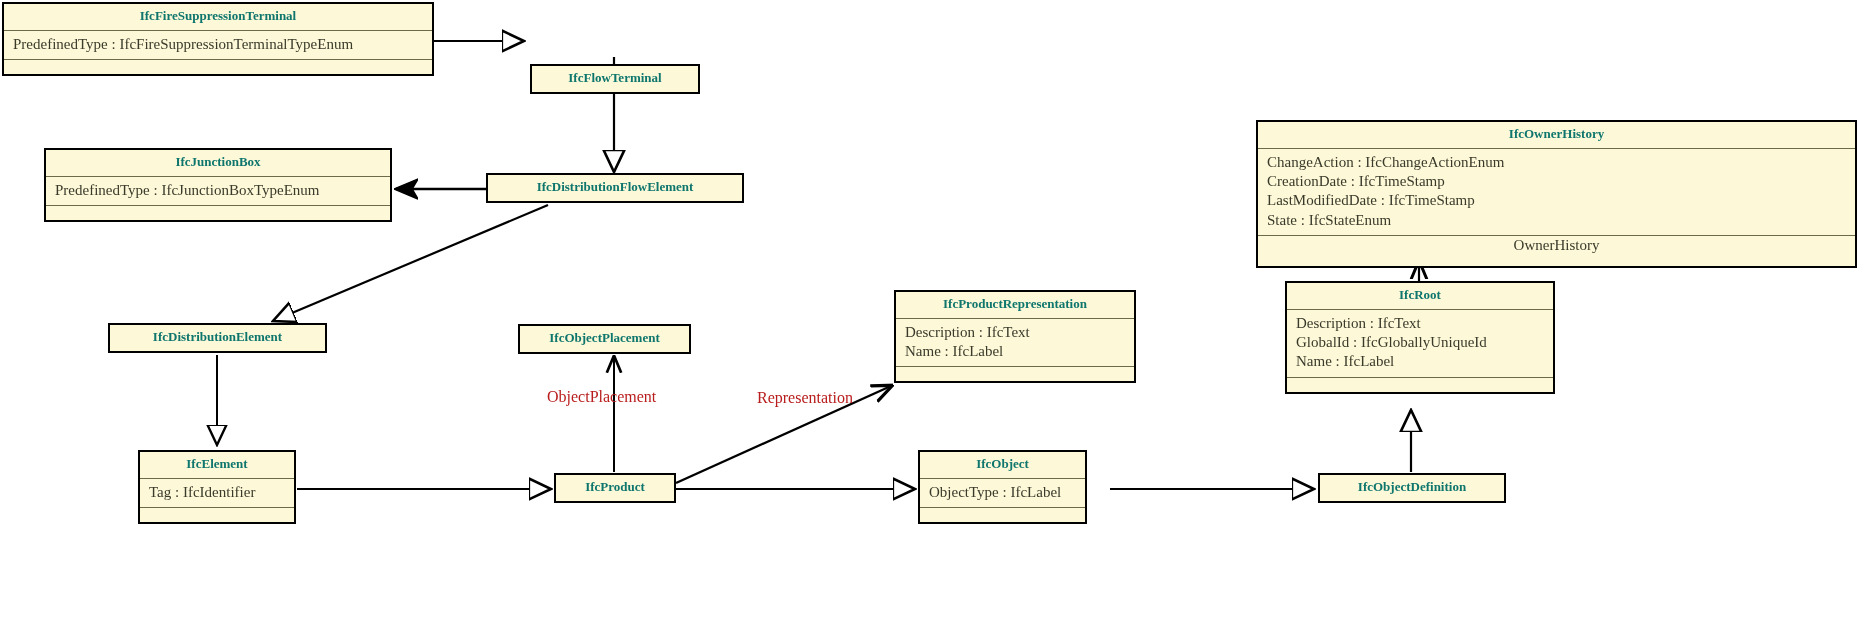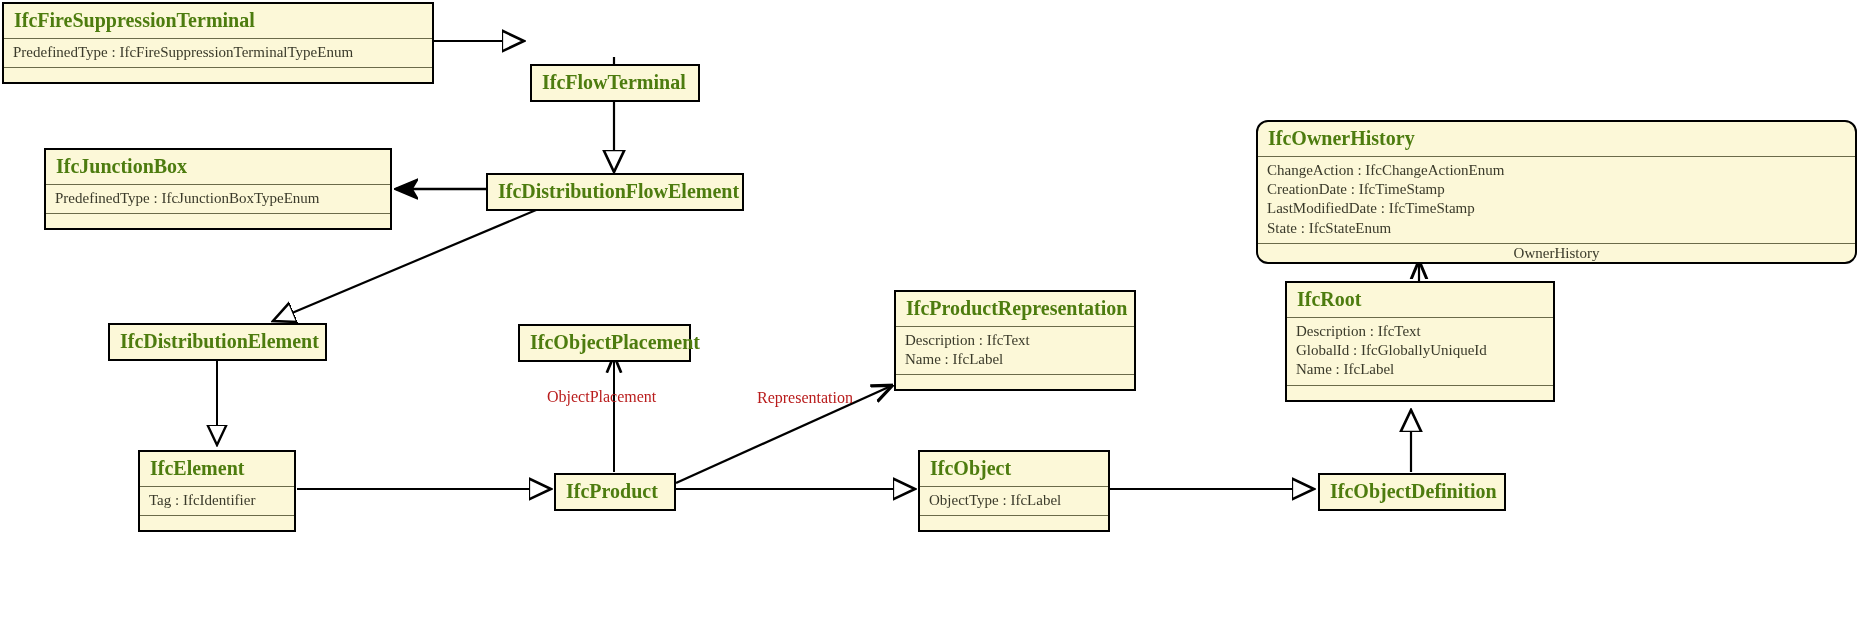--- a/index.html
+++ b/index.html
@@ -17,24 +17,24 @@
   }
   
   .uml-class {
     position: absolute;
     box-sizing: border-box;
     background: #fcf8d8;
     border: 2px solid #000000;
     z-index: 5;
   }
   .uml-name {
-    text-align: left;
+    text-align: center;
     font-weight: bold;
-    font-size: 20px;
-    color: #4d7c0f;
+    font-size: 13px;
+    color: #0f766e;
     padding: 5px 10px 6px 10px;
     line-height: 1.15;
     white-space: nowrap;
   }
   .uml-sep {
     height: 0;
     border-top: 1px solid #6b6b4a;
     margin: 0;
   }
   .uml-attrs {
@@ -48,21 +48,21 @@
     display: block;
     font-family: Liberation Serif, serif;
   }
   .uml-empty {
     height: 14px;
   }
   .uml-footer {
     text-align: center;
     font-size: 15px;
     color: #3a3a2a;
-    padding: 1px 6px 0 6px;
+    padding: 1px 6px 12px 6px;
     white-space: nowrap;
   }
   
   #edges {
     position: absolute;
     left: 0;
     top: 0;
     width: 1859px;
     height: 627px;
     z-index: 2;
@@ -145,21 +145,21 @@
       <span class="uml-attr">PredefinedType : IfcJunctionBoxTypeEnum</span>
     </div>
     <div class="uml-sep"></div>
     <div class="uml-empty"></div>
   </div>
 
   <div class="uml-class" style="left:486px; top:173px; width:258px;">
     <div class="uml-name">IfcDistributionFlowElement</div>
   </div>
 
-  <div class="uml-class" style="left:1256px; top:120px; width:601px;border-radius:12px;">
+  <div class="uml-class" style="left:1256px; top:120px; width:601px;">
     <div class="uml-name">IfcOwnerHistory</div>
     <div class="uml-sep"></div>
     <div class="uml-attrs">
       <span class="uml-attr">ChangeAction : IfcChangeActionEnum</span>
       <span class="uml-attr">CreationDate : IfcTimeStamp</span>
       <span class="uml-attr">LastModifiedDate : IfcTimeStamp</span>
       <span class="uml-attr">State : IfcStateEnum</span>
     </div>
     <div class="uml-sep"></div>
     <div class="uml-footer">OwnerHistory</div>
@@ -203,21 +203,21 @@
       <span class="uml-attr">Tag : IfcIdentifier</span>
     </div>
     <div class="uml-sep"></div>
     <div class="uml-empty"></div>
   </div>
 
   <div class="uml-class" style="left:554px; top:473px; width:122px;">
     <div class="uml-name">IfcProduct</div>
   </div>
 
-  <div class="uml-class" style="left:918px; top:450px; width:192px;">
+  <div class="uml-class" style="left:918px; top:450px; width:169px;">
     <div class="uml-name">IfcObject</div>
     <div class="uml-sep"></div>
     <div class="uml-attrs">
       <span class="uml-attr">ObjectType : IfcLabel</span>
     </div>
     <div class="uml-sep"></div>
     <div class="uml-empty"></div>
   </div>
 
   <div class="uml-class" style="left:1318px; top:473px; width:188px;">

